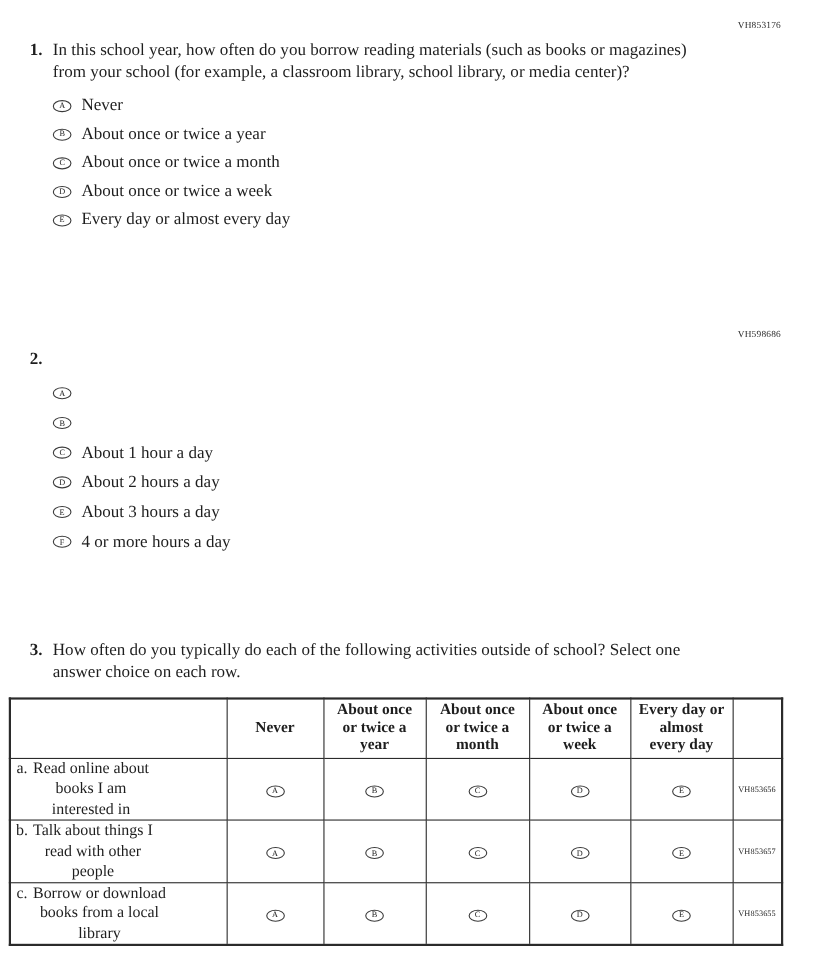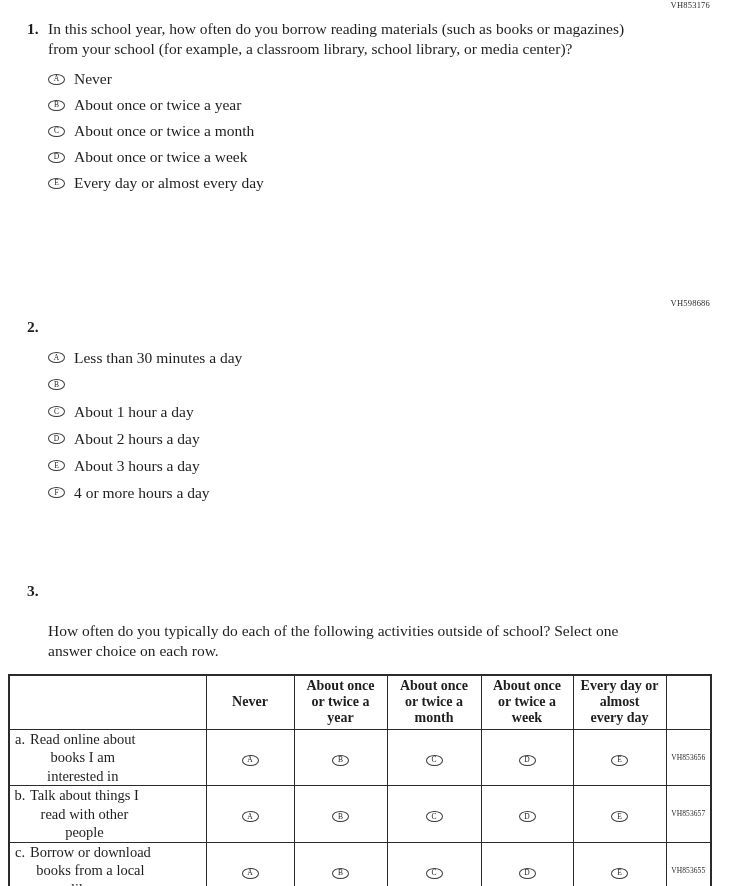--- a/index.html
+++ b/index.html
@@ -3,32 +3,32 @@
 <meta charset="utf-8">
 <style>
   html,body{margin:0;padding:0;}
   body{
     width:740px;height:886px;background:#ffffff;overflow:hidden;position:relative;
     font-family:"Liberation Serif","DejaVu Serif",serif;color:#1e1e1e;
     -webkit-font-smoothing:antialiased;
   }
   .page{position:absolute;inset:0;}
   section.question{position:absolute;left:0;right:0;}
-  #q1{top:0;}
+  #q1{top:17px;}
   #q2{top:298px;}
   #q3{top:575px;}
   .code{
     text-align:right;padding-right:30px;font-size:8.5px;letter-spacing:.2px;
     color:#2a2a2a;height:11px;line-height:11px;
   }
   .q-row{display:flex;padding-left:27px;padding-right:30px;margin-top:8px;}
   #q3 .q-row{margin-top:6px;}
   .q-num{font-weight:bold;width:21px;flex:0 0 21px;font-size:15.5px;line-height:20px;}
   .q-text{font-size:15.5px;line-height:20px;max-width:592px;}
-  #q3 .q-text{max-width:600px;margin-top:40px;}
+  #q3 .q-text{max-width:600px;}
   .q-text b{font-weight:normal;}
   .options{margin-left:48px;margin-top:7px;}
   .opt-row{display:flex;align-items:center;height:26px;}
   #q2 .opt-row{height:27px;}
   .bubble{
     width:17px;height:11px;border:1px solid #3a3a3a;border-radius:50%;
     display:inline-flex;align-items:center;justify-content:center;
     font-size:7.5px;line-height:1;flex:0 0 17px;box-sizing:border-box;
     color:#222;background:#fff;cursor:pointer;
   }
@@ -91,21 +91,20 @@
   </section>
 
   <section class="question" id="q2">
     <div class="code">VH598686</div>
     <div class="q-row">
       <span class="q-num">2.</span>
     </div>
     <div class="options">
         <div class="opt-row">
           <span class="bubble">A</span>
-          <span class="opt-label">Less than 30 minutes a day</span>
         </div>
         <div class="opt-row">
           <span class="bubble">B</span>
         </div>
         <div class="opt-row">
           <span class="bubble">C</span>
           <span class="opt-label">About 1 hour a day</span>
         </div>
         <div class="opt-row">
           <span class="bubble">D</span>

